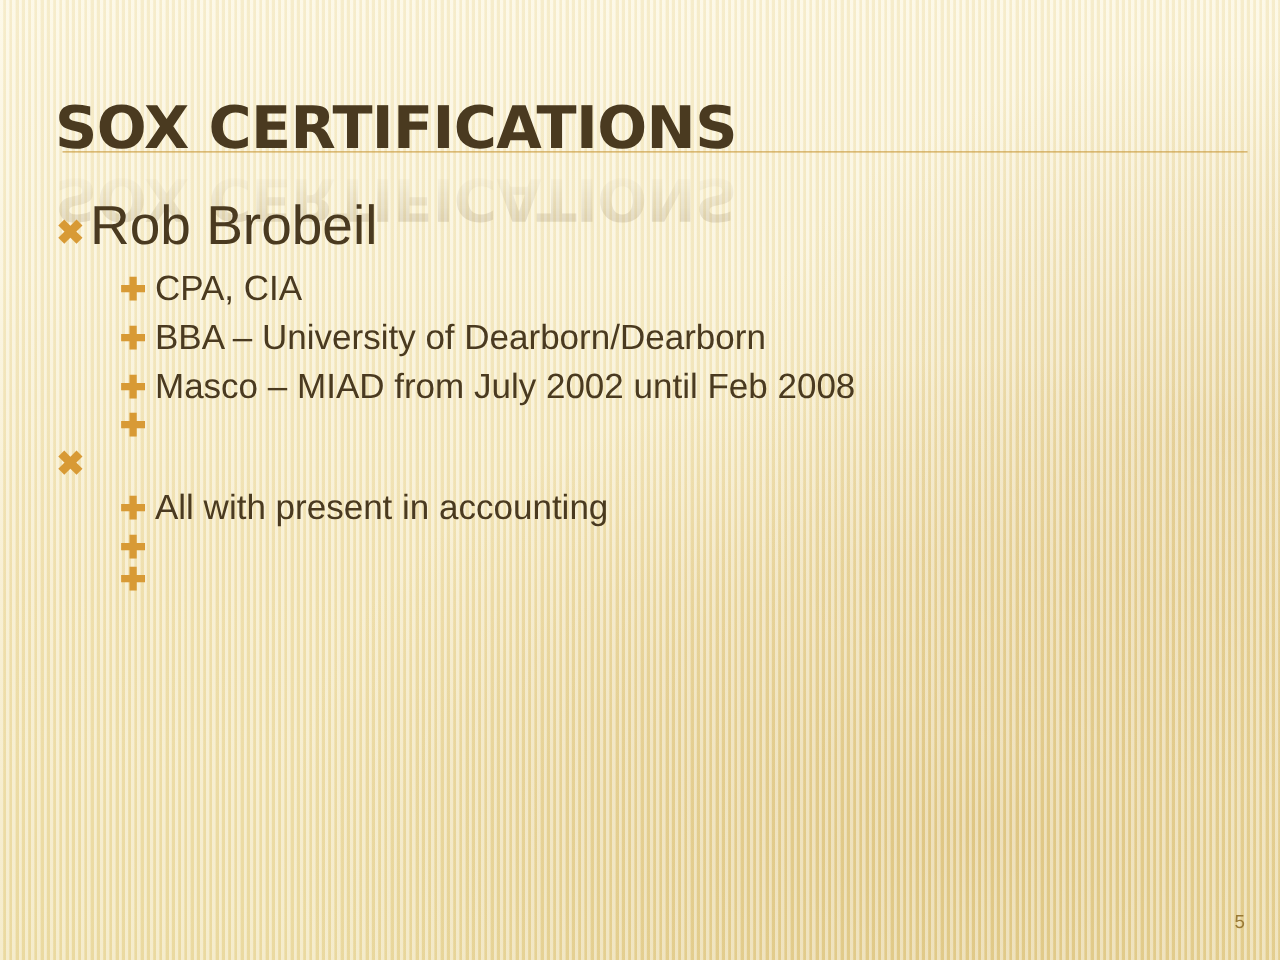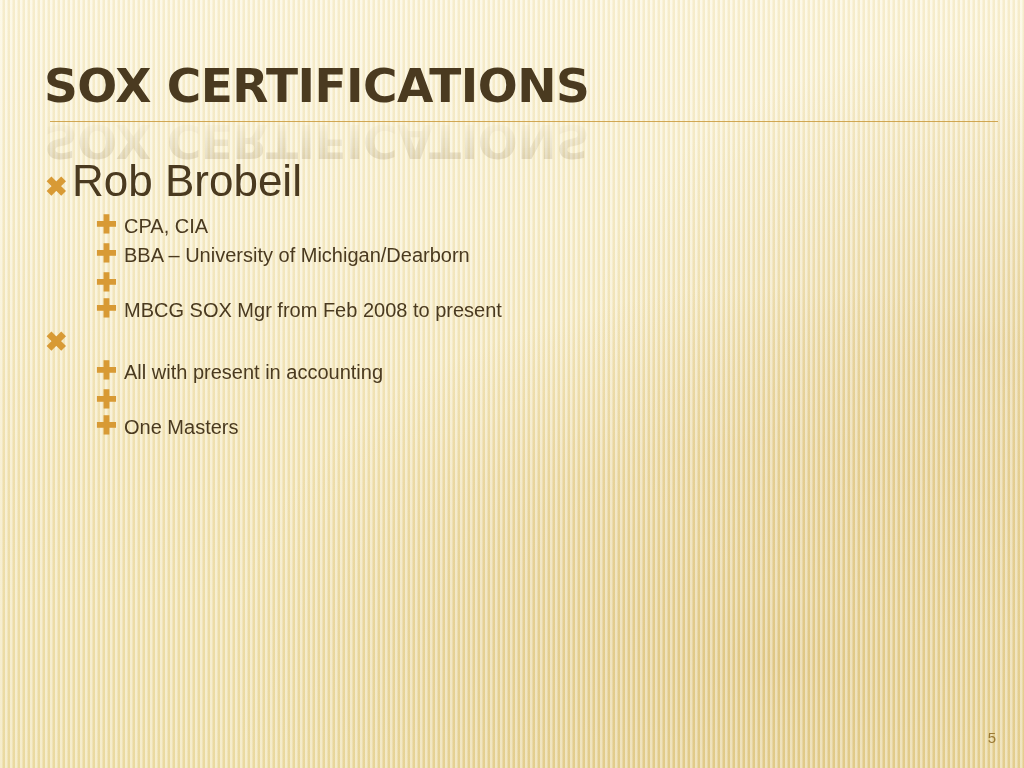--- a/index.html
+++ b/index.html
@@ -41,21 +41,21 @@
     pointer-events: none;
     mix-blend-mode: normal;
     opacity: 0.75;
   }
   .slide > * { position: relative; z-index: 1; }
 
   
   .title-area {
     position: absolute;
     left: 44px;
-    top: 62px;
+    top: 79px;
     right: 26px;
     height: 80px;
   }
   .title {
     font-family: "DejaVu Sans", sans-serif;
     font-size: 47px;
     font-weight: bold;
     letter-spacing: -0.5px;
     color: #4a3a20;
     text-transform: uppercase;
@@ -136,21 +136,21 @@
   }
   .bullet-plus {
     width: 28px;
     flex: 0 0 28px;
     color: #d89a35;
     font-size: 25px;
     font-weight: bold;
     line-height: 1;
   }
   .l2-text {
-    font-size: 20px;
+    font-size: 28px;
     color: #4a3a20;
     line-height: 1.36;
   }
 
   .page-number {
     position: absolute;
     right: 28px;
     bottom: 22px;
     font-size: 15px;
     color: #9a7a36;
@@ -174,45 +174,44 @@
         <span class="bullet-x">✖</span>
         <span class="l1-text">Rob Brobeil</span>
       </li>
       <ul class="level2">
         <li class="l2">
           <span class="bullet-plus">✚</span>
           <span class="l2-text">CPA, CIA</span>
         </li>
         <li class="l2">
           <span class="bullet-plus">✚</span>
-          <span class="l2-text">BBA – University of Michigan/Dearborn</span>
-        </li>
-        <li class="l2">
-          <span class="bullet-plus">✚</span>
-        </li>
-        <li class="l2">
-          <span class="bullet-plus">✚</span>
-          <span class="l2-text">MBCG SOX Mgr from Feb 2008 to present</span>
+          <span class="l2-text">BBA – University of Dearborn/Dearborn</span>
+        </li>
+        <li class="l2">
+          <span class="bullet-plus">✚</span>
+          <span class="l2-text">Masco – MIAD from July 2002 until Feb 2008</span>
+        </li>
+        <li class="l2">
+          <span class="bullet-plus">✚</span>
         </li>
       </ul>
 
       <li class="l1">
         <span class="bullet-x">✖</span>
       </li>
       <ul class="level2">
         <li class="l2">
           <span class="bullet-plus">✚</span>
           <span class="l2-text">All with present in accounting</span>
         </li>
         <li class="l2">
           <span class="bullet-plus">✚</span>
         </li>
         <li class="l2">
           <span class="bullet-plus">✚</span>
-          <span class="l2-text">One Masters</span>
         </li>
       </ul>
 
     </ul>
   </div>
 
   <div class="page-number">5</div>
 </div>
 
 </body></html>

